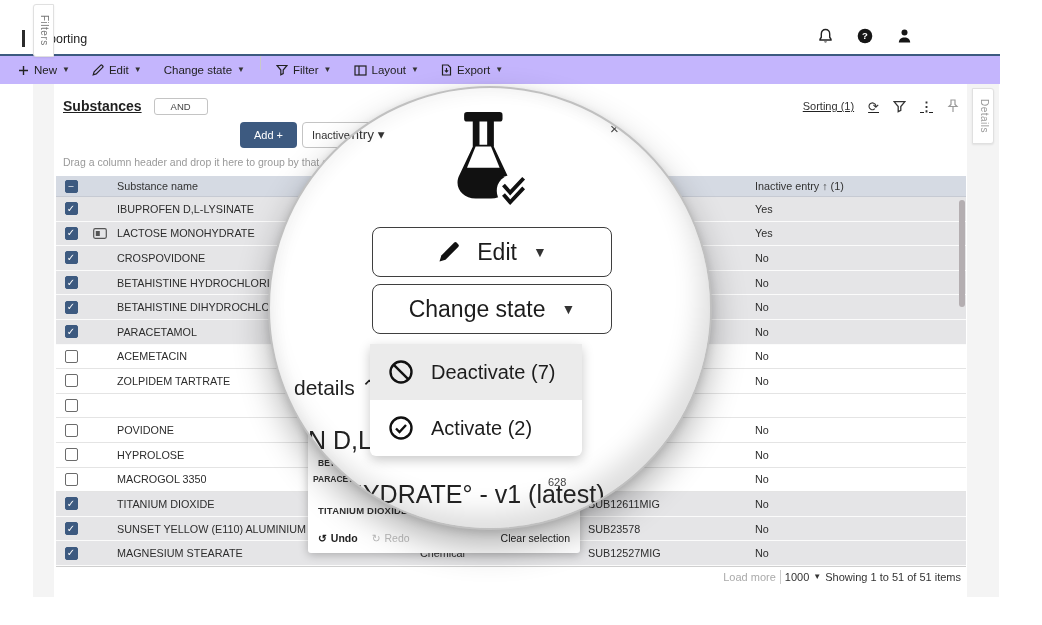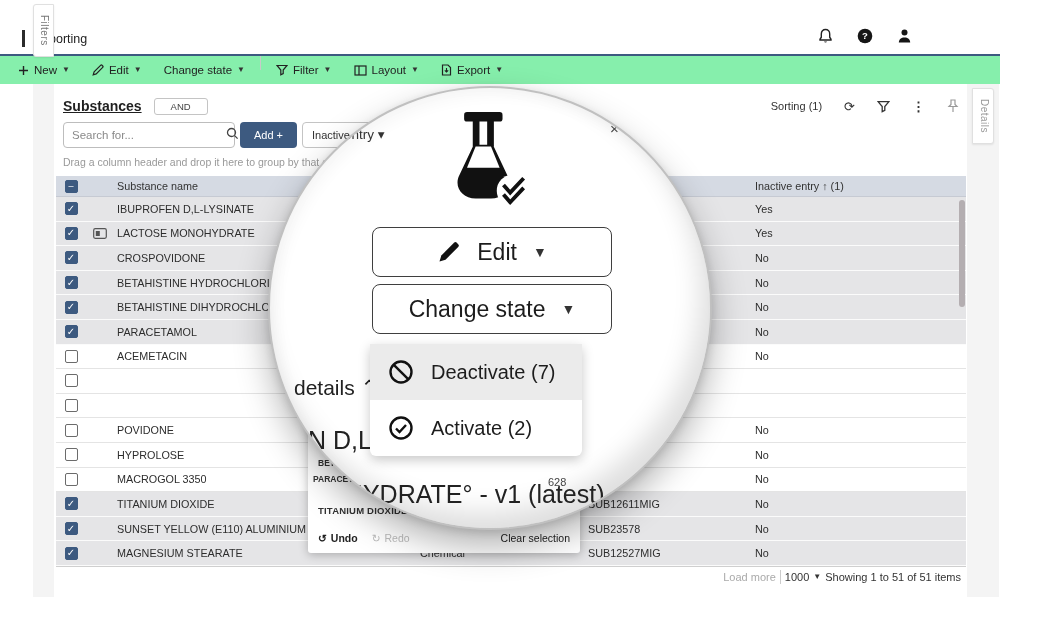--- a/index.html
+++ b/index.html
@@ -9,41 +9,41 @@
   
   .hdr { position:absolute; left:0; top:0; width:1000px; height:54px; background:#fff; }
   .hdr-title { position:absolute; left:22px; top:30px; display:flex; align-items:center; gap:8px; }
   .hdr-bar { width:3px; height:17px; background:#2b2b2b; }
   .hdr-text { font-size:12.5px; color:#222; }
   .hdr-icons { position:absolute; right:88px; top:28px; display:flex; gap:24px; align-items:center; }
   .hdr-icons svg { display:block; }
   .navy-line { position:absolute; left:0; top:54px; width:1000px; height:2px; background:#3d5a80; }
 
   
-  .toolbar { position:absolute; left:0; top:56px; width:1000px; height:28px; background:#86efac; display:flex; align-items:flex-start; font-size:11.5px; color:#222; }
+  .toolbar { position:absolute; left:0; top:56px; width:1000px; height:28px; background:#c4b5fd; display:flex; align-items:flex-start; font-size:11.5px; color:#222; }
   .tb-item { display:flex; align-items:center; gap:5px; padding:0 11px; height:100%; cursor:default; }
   .tb-item:first-child { padding-left:18px; }
   .tb-sep { width:1px; height:14px; background:#c9c9c9; margin:0 4px; }
   .caret { font-size:8px; color:#333; line-height:1; }
   .tb-item svg { display:block; }
 
   
   .rail { position:absolute; top:84px; bottom:28px; background:#f4f4f4; }
   .rail-left { left:33px; width:21px; }
   .rail-right { left:967px; width:32px; }
   .vtab { position:absolute; top:4px; background:#fff; border:1px solid #e0e0e0; box-shadow:0 1px 2px rgba(0,0,0,.08); border-radius:3px 0 0 3px; writing-mode:vertical-rl; font-size:10px; color:#777; padding:10px 3px; letter-spacing:.5px; }
   .vtab-left { left:0; width:21px; border-radius:3px 0 0 3px; }
   .vtab-right { left:5px; width:22px; border-radius:0 3px 3px 0; color:#999; }
 
   
   .panel { position:absolute; left:54px; top:84px; width:913px; height:513px; background:#fff; }
   .panel-hd { position:absolute; left:9px; top:10px; right:8px; height:24px; display:flex; align-items:center; }
   .panel-title { font-size:14px; font-weight:bold; color:#1f1f1f;text-decoration:underline; }
   .and-badge { margin-left:12px; font-size:9.5px; color:#444; border:1px solid #c4c4c4; border-radius:3px; padding:2px 16px; background:#fff; }
-  .panel-hd-right { margin-left:auto; display:flex; align-items:center; gap:22px; }
+  .panel-hd-right { margin-left:auto; display:flex; align-items:center; gap:14px;text-decoration:underline; }
   .sorting-lbl { font-size:11px; color:#333; }
   .ph-icon { font-size:13px; color:#333; line-height:1; }
   .ph-icon svg { display:block; }
 
   
   .filter-row { position:absolute; left:9px; top:38px; right:8px; height:26px; }
   .search-box { position:absolute; left:0; top:0; width:172px; height:26px; border:1px solid #bdbdbd; border-radius:4px; background:#fff; display:flex; align-items:center; padding:0 8px; }
   .search-box input { border:0; outline:0; flex:1; font-size:11.5px; color:#333; font-family:"Liberation Sans",sans-serif; background:transparent; }
   .search-box input::placeholder { color:#8a8a8a; }
   .add-btn { position:absolute; left:177px; top:0; width:57px; height:26px; background:#3d5a80; color:#fff; font-size:11px; border:none; border-radius:4px; display:flex; align-items:center; justify-content:center; gap:5px; }
@@ -214,29 +214,20 @@
         <span class="ph-icon">
           <svg width="12" height="14" viewBox="0 0 12 14">
               <path d="M4 1h4v4.5l2 2H2l2-2z" fill="none" stroke="#999" stroke-width="1.2"></path>
               <path d="M6 7.5V13" stroke="#999" stroke-width="1.2"></path>
             </svg>
         </span>
       </div>
     </div>
 
     <div class="filter-row">
-      <div class="search-box">
-        <input value="" placeholder="Search for..." style="">
-        <span>
-          <svg width="13" height="13" viewBox="0 0 13 13">
-              <circle cx="5.5" cy="5.5" r="4" fill="none" stroke="#444" stroke-width="1.3"></circle>
-              <path d="M8.6 8.6l3 3" stroke="#444" stroke-width="1.3"></path>
-            </svg>
-        </span>
-      </div>
       <button class="add-btn">
           <span>Add +</span>
         </button>
       <div class="chip">
         <span>Inactive entry</span>
           <span class="caret">▼</span>
       </div>
       <span class="chip-x">×</span>
     </div>
 
@@ -334,20 +325,21 @@
       <div class="c-type"></div>
       <div class="c-id"></div>
       <div class="c-inactive">No</div>
     </div>
 
     <div class="trow unsel">
       <div class="c-cb">
               <span class="cb"></span>
             </div>
       <div class="c-ic row-icon"></div>
+      <div class="c-name">ZOLPIDEM TARTRATE</div>
       <div class="c-type"></div>
       <div class="c-id"></div>
       <div class="c-inactive">No</div>
     </div>
 
     <div class="trow unsel">
       <div class="c-cb">
               <span class="cb"></span>
             </div>
       <div class="c-ic row-icon"></div>

